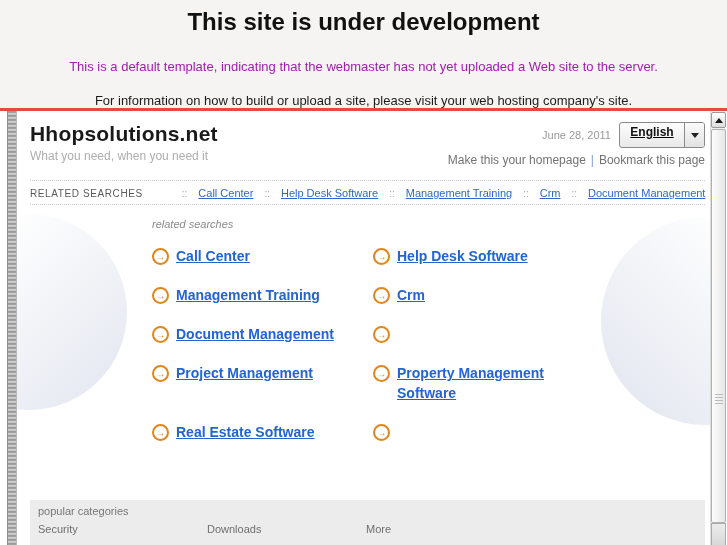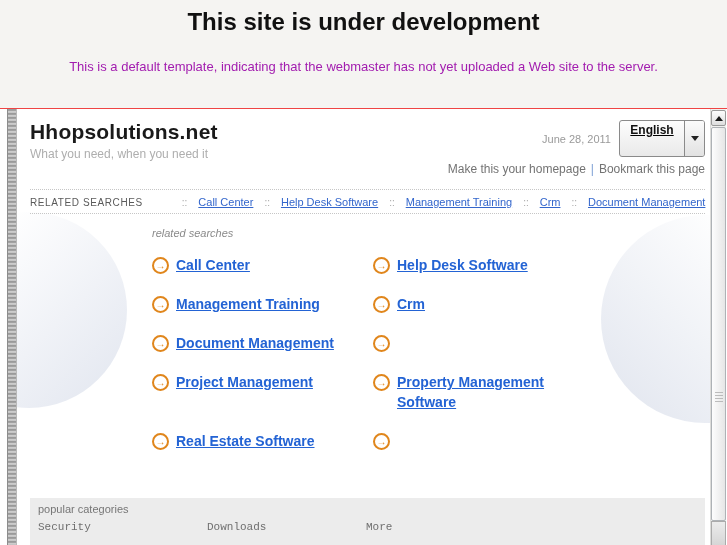--- a/index.html
+++ b/index.html
@@ -9,40 +9,40 @@
     font-family:"Liberation Sans","DejaVu Sans",sans-serif;
     -webkit-font-smoothing:antialiased;
   }
   a{cursor:pointer;}
   
   .top-section{height:108px;text-align:center;}
   .top-title{margin:0;padding-top:8px;font-size:24px;font-weight:bold;color:#111;}
   .top-line1{margin:0;padding-top:23px;font-size:13px;color:#a21caf;}
   .top-line2{margin:0;padding-top:19px;font-size:13px;color:#1c1c1c;}
   
-  .frame{position:absolute;left:0;top:108px;width:727px;height:437px;background:#fff;border-top:1px solid #ef4444;box-sizing:border-box;}
+  .frame{position:absolute;left:0;top:108px;width:727px;height:437px;background:#fff;border-top:3px solid #ef4444;box-sizing:border-box;}
   .stripe-bar{
     position:absolute;left:7px;top:0;width:10px;height:437px;
     background:repeating-linear-gradient(to bottom,#969696 0px,#a6a6a6 2px,#cfcfcf 2px,#c2c2c2 4px);
     border-left:1px solid #8c8c8c;border-right:1px solid #b9b9b9;box-sizing:border-box;
   }
   .content{position:absolute;left:17px;top:0;width:693px;height:437px;background:#fff;overflow:hidden;}
   .circle{position:absolute;border-radius:50%;}
   .circle-left{left:-86px;top:103px;width:196px;height:196px;background:linear-gradient(135deg,#ffffff 20%,#e3e7f0 95%);}
   .circle-right{left:584px;top:106px;width:208px;height:208px;background:linear-gradient(225deg,#ffffff 20%,#e2e6ef 95%);}
   .content-inner{position:relative;padding:11px 5px 0 13px;}
   
   .header-row{display:flex;justify-content:space-between;align-items:flex-start;}
   .site-name{margin:0;font-size:21px;font-weight:bold;color:#1a1a1a;letter-spacing:0.2px;}
   .tagline{margin:3px 0 0 0;font-size:12px;color:#aeaeae;}
   .right-block{text-align:right;}
   .date-lang{display:flex;align-items:center;justify-content:flex-end;gap:8px;}
   .date{font-size:11px;color:#9a9a9a;}
   .lang-select{
-    width:86px;height:37px;border:1px solid #8a8a8a;border-radius:3px;
+    width:86px;height:26px;border:1px solid #8a8a8a;border-radius:3px;
     background:linear-gradient(#fdfdfd,#e9e9e9);display:flex;box-sizing:border-box;overflow:hidden;text-decoration:underline;
   }
   .lang-label{flex:1;font-size:12px;font-weight:bold;color:#111;text-align:center;line-height:19px;}
   .lang-arrow{width:19px;border-left:1px solid #8a8a8a;display:flex;align-items:center;justify-content:center;background:linear-gradient(#fbfbfb,#e2e2e2);}
   .lang-arrow i{width:0;height:0;border-left:4px solid transparent;border-right:4px solid transparent;border-top:5px solid #222;}
   .top-links{margin-top:5px;font-size:12px;}
   .top-links a{color:#737373;}
   .top-links .divider{color:#7d9fd4;margin:0 5px;}
   
   .related-bar{
@@ -65,21 +65,21 @@
     margin:2px 7px 0 0;
   }
   .link-item a{
     display:inline-block;max-width:178px;
     font-size:14px;font-weight:bold;color:#2363d4;text-decoration:underline;line-height:20px;
   }
   
   .popular-box{position:absolute;left:13px;top:389px;width:675px;height:70px;background:#ececec;box-sizing:border-box;padding:5px 0 0 8px;}
   .popular-heading{font-size:11px;color:#767676;}
   .popular-grid{display:grid;grid-template-columns:169px 159px 155px auto;margin-top:6px;}
-  .popular-grid .col-header{font-size:11px;color:#6f6f6f;font-family:Liberation Mono, monospace;}
+  .popular-grid .col-header{font-size:11px;color:#6f6f6f;}
   .popular-links{display:grid;grid-template-columns:169px 159px 155px auto;margin-top:7px;}
   .popular-links a{font-size:11px;color:#2f6cd5;text-decoration:underline;}
   
   .scrollbar{position:absolute;right:1px;top:0;width:16px;height:437px;background:#f1f1ef;border-left:1px solid #dcdcda;box-sizing:border-box;}
   .sb-up{
     position:absolute;top:1px;left:0;width:15px;height:16px;
     background:linear-gradient(#fdfdfd,#dedede);border:1px solid #9a9a9a;border-radius:2px;box-sizing:border-box;
     display:flex;align-items:center;justify-content:center;
   }
   .sb-up i{width:0;height:0;border-left:4px solid transparent;border-right:4px solid transparent;border-bottom:5px solid #1a1a1a;}
@@ -97,20 +97,21 @@
     position:absolute;top:412px;left:0;width:15px;height:25px;
     background:linear-gradient(#ececec,#d6d6d6);border:1px solid #ababab;box-sizing:border-box;
   }
 </style>
 </head>
 <body>
 
 <div class="top-section">
   <h1 class="top-title">This site is under development</h1>
   <p class="top-line1">This is a default template, indicating that the webmaster has not yet uploaded a Web site to the server.</p>
+  <p class="top-line2">For information on how to build or upload a site, please visit your web hosting company's site.</p>
 </div>
 
 <div class="frame">
   <div class="stripe-bar"></div>
 
   <div class="content">
     <div class="circle circle-left"></div>
     <div class="circle circle-right"></div>
 
     <div class="content-inner">

